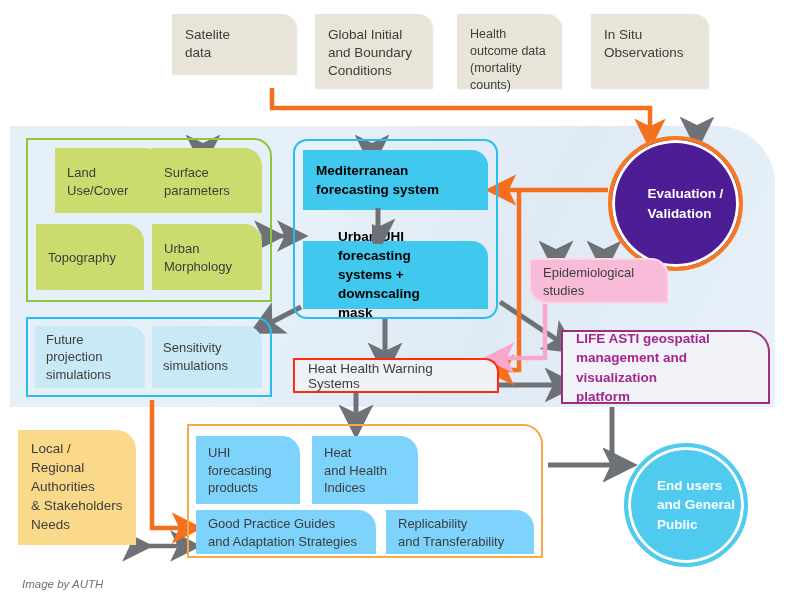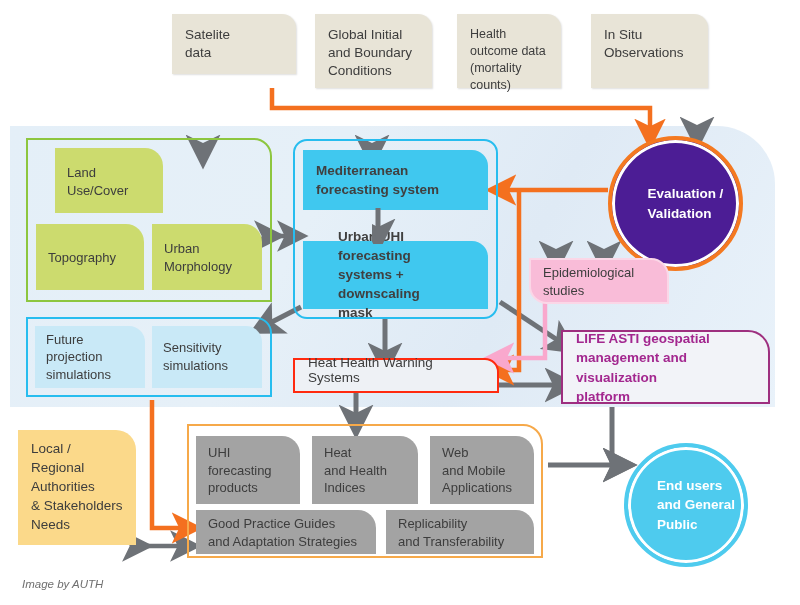--- a/index.html
+++ b/index.html
@@ -26,41 +26,41 @@
   #grp-green{left:26px;top:138px;width:246px;height:164px;border:2px solid #8dc63f;border-radius:0 18px 0 0;}
   #grp-cyan-mid{left:293px;top:139px;width:205px;height:180px;border:2.5px solid #27bdef;border-radius:14px 14px 14px 14px;}
   #grp-cyan-left{left:26px;top:317px;width:246px;height:80px;border:2px solid #27bdef;border-radius:0 16px 0 0;}
   #grp-orange-bottom{left:187px;top:424px;width:356px;height:134px;border:2px solid #f6a94a;border-radius:0 20px 0 0;}
 
   
   .green{background:#ccdb6e;color:#3d3d3d;font-size:13px;line-height:1.35;
          border-radius:0 18px 0 0;padding:10px 8px 8px 12px;align-items:center;}
 
   
-  .cyanbox{background:#40c8ef;color:#404040;font-weight:bold;font-size:13.5px;line-height:1.4;
+  .cyanbox{background:#40c8ef;color:#000000;font-weight:bold;font-size:13.5px;line-height:1.4;
            border-radius:0 16px 0 0;padding:10px 10px 9px 13px;align-items:center;}
 
   
   .paleblue{background:#c9e9f7;color:#3d3d3d;font-size:13px;line-height:1.35;
             border-radius:0 16px 0 0;padding:8px 6px 8px 11px;align-items:center;}
 
   
   .pink{background:#f9bcd8;color:#3d3d3d;font-size:13px;line-height:1.35;
         border:2px solid #fbd7e7;border-radius:0 18px 0 18px;padding:9px 8px 8px 12px;align-items:center;}
 
   
   .magenta{background:#f2f3f8;color:#a3278f;font-weight:bold;font-size:13.5px;line-height:1.42;
            border:2px solid #9e2f7f;border-radius:0 22px 0 0;padding:9px 10px 8px 13px;align-items:center;}
 
   
   .redbox{background:#eef1f5;color:#3d3d3d;font-size:13.5px;
           border:2px solid #ff2a0f;border-radius:0 14px 0 0;padding:6px 10px 6px 13px;align-items:center;}
 
   
-  .yellow{background:#a3a3a3;color:#3d3d3d;font-size:13px;line-height:1.38;
+  .yellow{background:#7dd3fc;color:#3d3d3d;font-size:13px;line-height:1.38;
           border-radius:0 18px 0 0;padding:9px 8px 8px 12px;align-items:center;}
   .yellowbig{background:#fbd98a;color:#3d3d3d;font-size:13.5px;line-height:1.4;
           border-radius:0 20px 0 0;padding:10px 8px 9px 13px;align-items:flex-start;}
 
   
   .circle{position:absolute;border-radius:50%;display:flex;align-items:center;justify-content:center;
           box-sizing:border-box;color:#fff;font-weight:bold;text-align:left;}
   #c-eval{left:608px;top:136px;width:135px;height:135px;background:#4c1d95;
           border:4px solid #f47920;box-shadow:inset 0 0 0 3px #ffffff;font-size:13.5px;line-height:1.45;}
   #c-eval .txt{padding-left:20px;}
@@ -173,20 +173,24 @@
 
   <div class="grp" id="grp-green"></div>
   <div class="grp" id="grp-cyan-mid"></div>
   <div class="grp" id="grp-cyan-left"></div>
   <div class="grp" id="grp-orange-bottom"></div>
 
   <div class="node green" style="left:36px;top:148px;width:108px;height:65px;margin-left:19px;">
     <div class="txt" style="white-space:pre-line">Land
 Use/Cover</div>
   </div>
+  <div class="node green" style="left:152px;top:148px;width:110px;height:65px;">
+    <div class="txt" style="white-space:pre-line">Surface
+parameters</div>
+  </div>
   <div class="node green" style="left:152px;top:224px;width:110px;height:66px;">
     <div class="txt" style="white-space:pre-line">Urban
 Morphology</div>
   </div>
   <div class="node green" style="left:36px;top:224px;width:108px;height:66px;">
     <div class="txt" style="white-space:pre-line">Topography</div>
   </div>
 
   <div class="node cyanbox" style="left:303px;top:150px;width:185px;height:60px;">
     <div class="txt" style="white-space:pre-line">Mediterranean
@@ -222,21 +226,21 @@
     <div class="txt" style="white-space:pre-line">Epidemiological
 studies</div>
   </div>
 
   <div class="node magenta" style="left:561px;top:330px;width:209px;height:74px;">
     <div class="txt" style="white-space:pre-line">LIFE ASTI geospatial
 management and visualization
 platform</div>
   </div>
 
-  <div class="node redbox" style="left:293px;top:358px;width:206px;height:35px;align-items:flex-end;">
+  <div class="node redbox" style="left:293px;top:358px;width:206px;height:35px;">
     <div class="txt">Heat Health Warning Systems</div>
   </div>
 
   <div class="node yellowbig" style="left:18px;top:430px;width:118px;height:115px;">
     <div class="txt" style="white-space:pre-line">Local /
 Regional
 Authorities
 &amp; Stakeholders
 Needs</div>
   </div>
@@ -244,25 +248,20 @@
   <div class="node yellow" style="left:196px;top:436px;width:104px;height:68px;">
     <div class="txt" style="white-space:pre-line">UHI
 forecasting
 products</div>
   </div>
   <div class="node yellow" style="left:312px;top:436px;width:106px;height:68px;">
     <div class="txt" style="white-space:pre-line">Heat
 and Health
 Indices</div>
   </div>
-  <div class="node yellow" style="left:430px;top:436px;width:104px;height:68px;">
-    <div class="txt" style="white-space:pre-line">Web
-and Mobile
-Applications</div>
-  </div>
   <div class="node yellow" style="left:196px;top:510px;width:180px;height:44px;">
     <div class="txt" style="white-space:pre-line">Good Practice Guides
 and Adaptation Strategies</div>
   </div>
   <div class="node yellow" style="left:386px;top:510px;width:148px;height:44px;">
     <div class="txt" style="white-space:pre-line">Replicability
 and Transferability</div>
   </div>
 
   <div class="circle" id="c-users">

